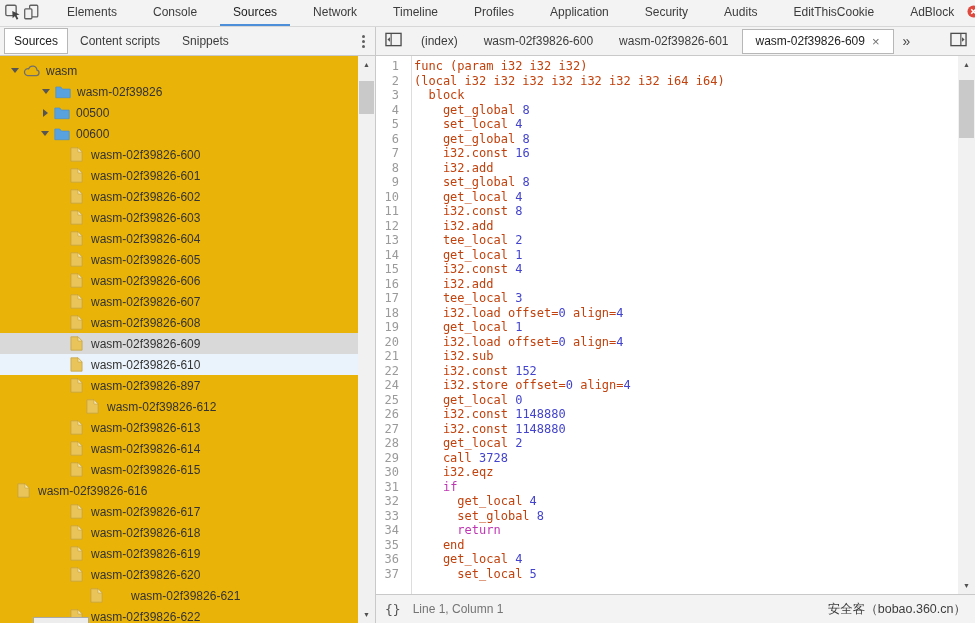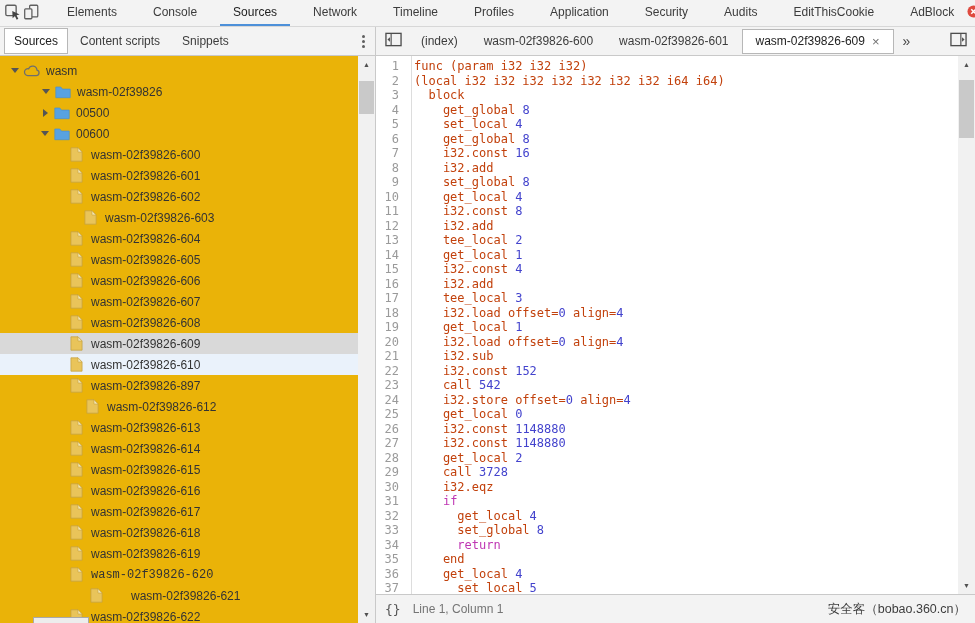--- a/index.html
+++ b/index.html
@@ -271,21 +271,21 @@
           <div class="tree-row" style="padding-left: 53px;">
             <span class="expander"></span>
             <span class="tree-icon">
               <svg width="13" height="15" viewBox="0 0 14 16">
                 <path d="M1 0.8 h7.6 L13 5.3 V15.2 H1 Z" fill="#e9c45a" stroke="#c3a041" stroke-width="0.8"></path>
                 <path d="M8.6 0.8 L13 5.3 H8.6 Z" fill="#f6e7b0" stroke="#c3a041" stroke-width="0.6"></path>
               </svg>
             </span>
             <span class="tree-label">wasm-02f39826-602</span>
           </div>
-          <div class="tree-row" style="padding-left: 67px;">
+          <div class="tree-row" style="padding-left: 53px;">
             <span class="expander"></span>
             <span class="tree-icon">
               <svg width="13" height="15" viewBox="0 0 14 16">
                 <path d="M1 0.8 h7.6 L13 5.3 V15.2 H1 Z" fill="#e9c45a" stroke="#c3a041" stroke-width="0.8"></path>
                 <path d="M8.6 0.8 L13 5.3 H8.6 Z" fill="#f6e7b0" stroke="#c3a041" stroke-width="0.6"></path>
               </svg>
             </span>
             <span class="tree-label">wasm-02f39826-603</span>
           </div>
           <div class="tree-row" style="padding-left: 53px;">
@@ -401,21 +401,21 @@
           <div class="tree-row" style="padding-left: 53px;">
             <span class="expander"></span>
             <span class="tree-icon">
               <svg width="13" height="15" viewBox="0 0 14 16">
                 <path d="M1 0.8 h7.6 L13 5.3 V15.2 H1 Z" fill="#e9c45a" stroke="#c3a041" stroke-width="0.8"></path>
                 <path d="M8.6 0.8 L13 5.3 H8.6 Z" fill="#f6e7b0" stroke="#c3a041" stroke-width="0.6"></path>
               </svg>
             </span>
             <span class="tree-label">wasm-02f39826-615</span>
           </div>
-          <div class="tree-row" style="padding-left: 53px;">
+          <div class="tree-row" style="">
             <span class="expander"></span>
             <span class="tree-icon">
               <svg width="13" height="15" viewBox="0 0 14 16">
                 <path d="M1 0.8 h7.6 L13 5.3 V15.2 H1 Z" fill="#e9c45a" stroke="#c3a041" stroke-width="0.8"></path>
                 <path d="M8.6 0.8 L13 5.3 H8.6 Z" fill="#f6e7b0" stroke="#c3a041" stroke-width="0.6"></path>
               </svg>
             </span>
             <span class="tree-label">wasm-02f39826-616</span>
           </div>
           <div class="tree-row" style="padding-left: 53px;">
@@ -441,21 +441,21 @@
           <div class="tree-row" style="padding-left: 53px;">
             <span class="expander"></span>
             <span class="tree-icon">
               <svg width="13" height="15" viewBox="0 0 14 16">
                 <path d="M1 0.8 h7.6 L13 5.3 V15.2 H1 Z" fill="#e9c45a" stroke="#c3a041" stroke-width="0.8"></path>
                 <path d="M8.6 0.8 L13 5.3 H8.6 Z" fill="#f6e7b0" stroke="#c3a041" stroke-width="0.6"></path>
               </svg>
             </span>
             <span class="tree-label">wasm-02f39826-619</span>
           </div>
-          <div class="tree-row" style="padding-left: 53px; font-family: Liberation Mono, monospace;">
+          <div class="tree-row" style="padding-left: 53px;">
             <span class="expander"></span>
             <span class="tree-icon">
               <svg width="13" height="15" viewBox="0 0 14 16">
                 <path d="M1 0.8 h7.6 L13 5.3 V15.2 H1 Z" fill="#e9c45a" stroke="#c3a041" stroke-width="0.8"></path>
                 <path d="M8.6 0.8 L13 5.3 H8.6 Z" fill="#f6e7b0" stroke="#c3a041" stroke-width="0.6"></path>
               </svg>
             </span>
             <span class="tree-label">wasm-02f39826-620</span>
           </div>
           <div class="tree-row" style="padding-left: 53px; gap: 20px;">
@@ -509,21 +509,20 @@
               <div class="code-line"><span class="ln">13</span><span class="lc"><span class="tok-p">    tee_local </span><span class="tok-n">2</span></span></div>
               <div class="code-line"><span class="ln">14</span><span class="lc"><span class="tok-p">    get_local </span><span class="tok-n">1</span></span></div>
               <div class="code-line"><span class="ln">15</span><span class="lc"><span class="tok-p">    i32.const </span><span class="tok-n">4</span></span></div>
               <div class="code-line"><span class="ln">16</span><span class="lc"><span class="tok-p">    i32.add</span></span></div>
               <div class="code-line"><span class="ln">17</span><span class="lc"><span class="tok-p">    tee_local </span><span class="tok-n">3</span></span></div>
               <div class="code-line"><span class="ln">18</span><span class="lc"><span class="tok-p">    i32.load offset=</span><span class="tok-n">0</span><span class="tok-p"> align=</span><span class="tok-n">4</span></span></div>
               <div class="code-line"><span class="ln">19</span><span class="lc"><span class="tok-p">    get_local </span><span class="tok-n">1</span></span></div>
               <div class="code-line"><span class="ln">20</span><span class="lc"><span class="tok-p">    i32.load offset=</span><span class="tok-n">0</span><span class="tok-p"> align=</span><span class="tok-n">4</span></span></div>
               <div class="code-line"><span class="ln">21</span><span class="lc"><span class="tok-p">    i32.sub</span></span></div>
               <div class="code-line"><span class="ln">22</span><span class="lc"><span class="tok-p">    i32.const </span><span class="tok-n">152</span></span></div>
-              <div class="code-line"><span class="ln">23</span><span class="lc"><span class="tok-p">    call </span><span class="tok-n">542</span></span></div>
               <div class="code-line"><span class="ln">24</span><span class="lc"><span class="tok-p">    i32.store offset=</span><span class="tok-n">0</span><span class="tok-p"> align=</span><span class="tok-n">4</span></span></div>
               <div class="code-line"><span class="ln">25</span><span class="lc"><span class="tok-p">    get_local </span><span class="tok-n">0</span></span></div>
               <div class="code-line"><span class="ln">26</span><span class="lc"><span class="tok-p">    i32.const </span><span class="tok-n">1148880</span></span></div>
               <div class="code-line"><span class="ln">27</span><span class="lc"><span class="tok-p">    i32.const </span><span class="tok-n">1148880</span></span></div>
               <div class="code-line"><span class="ln">28</span><span class="lc"><span class="tok-p">    get_local </span><span class="tok-n">2</span></span></div>
               <div class="code-line"><span class="ln">29</span><span class="lc"><span class="tok-p">    call </span><span class="tok-n">3728</span></span></div>
               <div class="code-line"><span class="ln">30</span><span class="lc"><span class="tok-p">    i32.eqz</span></span></div>
               <div class="code-line"><span class="ln">31</span><span class="lc"><span class="tok-p">    </span><span class="tok-k">if</span></span></div>
               <div class="code-line"><span class="ln">32</span><span class="lc"><span class="tok-p">      get_local </span><span class="tok-n">4</span></span></div>
               <div class="code-line"><span class="ln">33</span><span class="lc"><span class="tok-p">      set_global </span><span class="tok-n">8</span></span></div>

